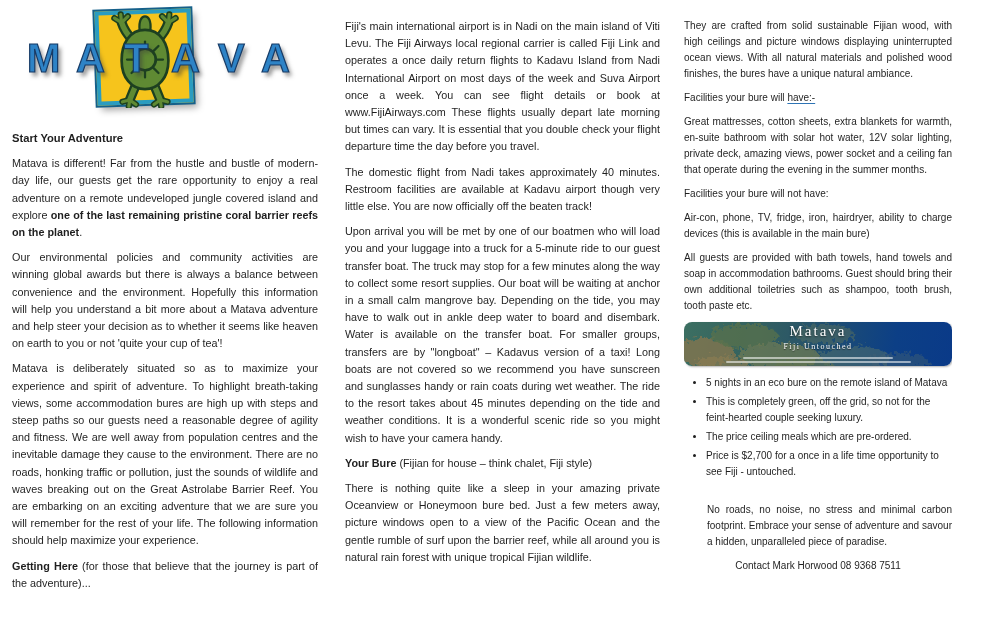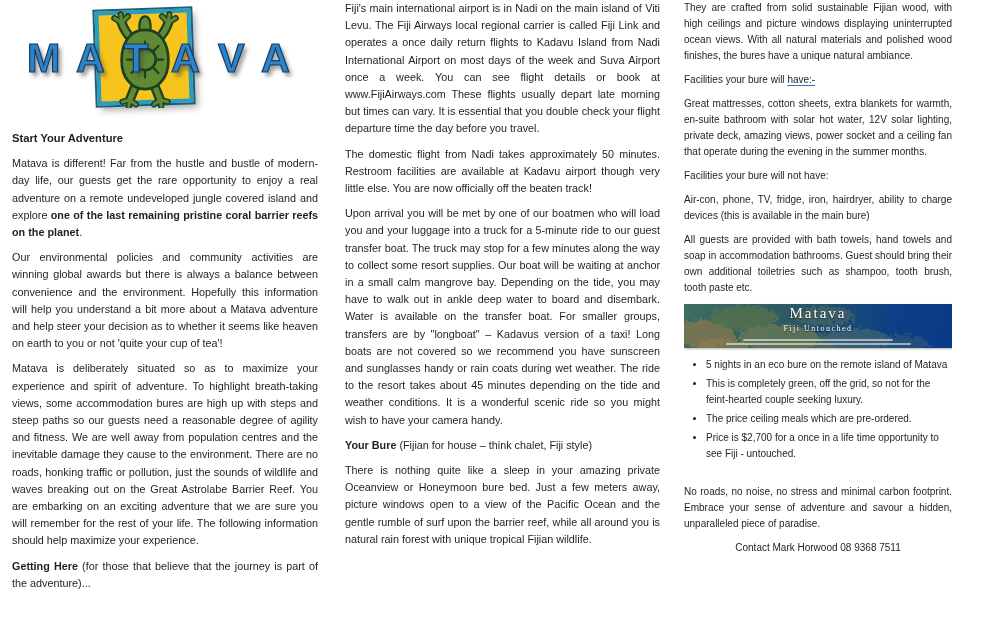--- a/index.html
+++ b/index.html
@@ -6,21 +6,21 @@
   html,body { margin:0; padding:0; background:#fff; }
   .page {
     position: relative;
     width: 997px; height: 636px;
     background: #ffffff;
     font-family: "Liberation Sans", sans-serif;
     color: #1f1f1f;
     overflow: hidden;
     display: flex;
   }
-  .col { height: 626px; overflow: hidden; padding-top: 0; }
+  .col { height: 626px; overflow: hidden; padding-top: 18px; }
   .col-left   { width: 306px; margin-left: 12px;  font-size: 10.8px; line-height: 17.2px; padding-top: 0; }
   .col-middle { width: 315px; margin-left: 27px;  font-size: 10.8px; line-height: 17.2px; }
   .col-right  { width: 268px; margin-left: 24px;  font-size: 10px;   line-height: 16px; }
   p { margin: 0 0 8px 0; text-align: justify; }
   b { font-weight: bold; }
 
   
   .logo { position: relative; width: 300px; height: 118px; margin: 8px 0 4px 0; }
   .logo-square {
     position: absolute; left: 84px; top: 2px; width: 96px; height: 94px;
@@ -53,37 +53,38 @@
     text-decoration: underline;
     text-decoration-color: #2E74B5;
     text-decoration-thickness: 1px;
     text-underline-offset: 2px;
   }
   .banner {
     position: relative; width: 268px; height: 44px; margin: 2px 0 9px 0;
     background: linear-gradient(100deg,#3C6F62 0%, #35635F 22%, #2C5866 40%, #1B4B76 58%, #0C3F86 78%, #0A3A88 100%);
     overflow: hidden;
     box-shadow: 1px 1px 2px rgba(0,0,0,.3);
+    border-radius: 8px;
   }
   .banner svg { position: absolute; left: 0; top: 0; }
   .banner-text {
     position: absolute; left: 0; top: 1px; width: 100%;
     text-align: center; color: #fff; z-index: 2;
     font-family: "Liberation Serif", serif;
   }
   .banner-title { font-size: 15px; letter-spacing: 2px; text-shadow: 0 1px 2px rgba(0,0,0,.6); }
   .banner-subtitle { font-size: 8px; letter-spacing: 1.5px; margin-top: 0px; text-shadow: 0 1px 1px rgba(0,0,0,.6); text-align: center; }
   .banner-line { height: 2px; background: rgba(255,255,255,.55); border-radius: 1px; margin: 2px auto 0 auto; }
   .banner-line.l1 { width: 150px; }
   .banner-line.l2 { width: 185px; }
 
   ul.highlights { margin: 0 0 8px 0; padding-left: 22px; }
   ul.highlights li { margin-bottom: 3px; text-align: left; }
 
-  .closing { margin-top: 22px; }
+  .closing { margin-top: 22px; margin-left: 23px; }
   .contact { margin-top: 4px; text-align: center; }
 </style>
 </head>
 <body>
 
 <div class="page">
 
   <div class="col col-left">
 
     <div class="logo">
@@ -161,21 +162,21 @@
 
     <p>Our environmental policies and community activities are winning global awards but there is always a balance between convenience and the environment. Hopefully this information will help you understand a bit more about a Matava adventure and help steer your decision as to whether it seems like heaven on earth to you or not 'quite your cup of tea'!</p>
 
     <p>Matava is deliberately situated so as to maximize your experience and spirit of adventure. To highlight breath-taking views, some accommodation bures are high up with steps and steep paths so our guests need a reasonable degree of agility and fitness. We are well away from population centres and the inevitable damage they cause to the environment. There are no roads, honking traffic or pollution, just the sounds of wildlife and waves breaking out on the Great Astrolabe Barrier Reef. You are embarking on an exciting adventure that we are sure you will remember for the rest of your life. The following information should help maximize your experience.</p>
 
     <p><b>Getting Here</b><span> (for those that believe that the journey is part of the adventure)...</span></p>
   </div>
 
   <div class="col col-middle">
     <p>Fiji's main international airport is in Nadi on the main island of Viti Levu. The Fiji Airways local regional carrier is called Fiji Link and operates a once daily return flights to Kadavu Island from Nadi International Airport on most days of the week and Suva Airport once a week. You can see flight details or book at www.FijiAirways.com These flights usually depart late morning but times can vary. It is essential that you double check your flight departure time the day before you travel.</p>
-    <p>The domestic flight from Nadi takes approximately 50 minutes. Restroom facilities are available at Kadavu airport though very little else. You are now officially off the beaten track!</p>
+    <p>The domestic flight from Nadi takes approximately 40 minutes. Restroom facilities are available at Kadavu airport though very little else. You are now officially off the beaten track!</p>
     <p>Upon arrival you will be met by one of our boatmen who will load you and your luggage into a truck for a 5-minute ride to our guest transfer boat. The truck may stop for a few minutes along the way to collect some resort supplies. Our boat will be waiting at anchor in a small calm mangrove bay. Depending on the tide, you may have to walk out in ankle deep water to board and disembark. Water is available on the transfer boat. For smaller groups, transfers are by "longboat" – Kadavus version of a taxi! Long boats are not covered so we recommend you have sunscreen and sunglasses handy or rain coats during wet weather. The ride to the resort takes about 45 minutes depending on the tide and weather conditions. It is a wonderful scenic ride so you might wish to have your camera handy.</p>
     <p><b>Your Bure</b><span> (Fijian for house – think chalet, Fiji style)</span></p>
     <p>There is nothing quite like a sleep in your amazing private Oceanview or Honeymoon bure bed. Just a few meters away, picture windows open to a view of the Pacific Ocean and the gentle rumble of surf upon the barrier reef, while all around you is natural rain forest with unique tropical Fijian wildlife.</p>
   </div>
 
   <div class="col col-right">
     <p>They are crafted from solid sustainable Fijian wood, with high ceilings and picture windows displaying uninterrupted ocean views. With all natural materials and polished wood finishes, the bures have a unique natural ambiance.</p>
 
     <p><span>Facilities your bure will </span><span class="underlined-blue">have:-</span></p>
 

